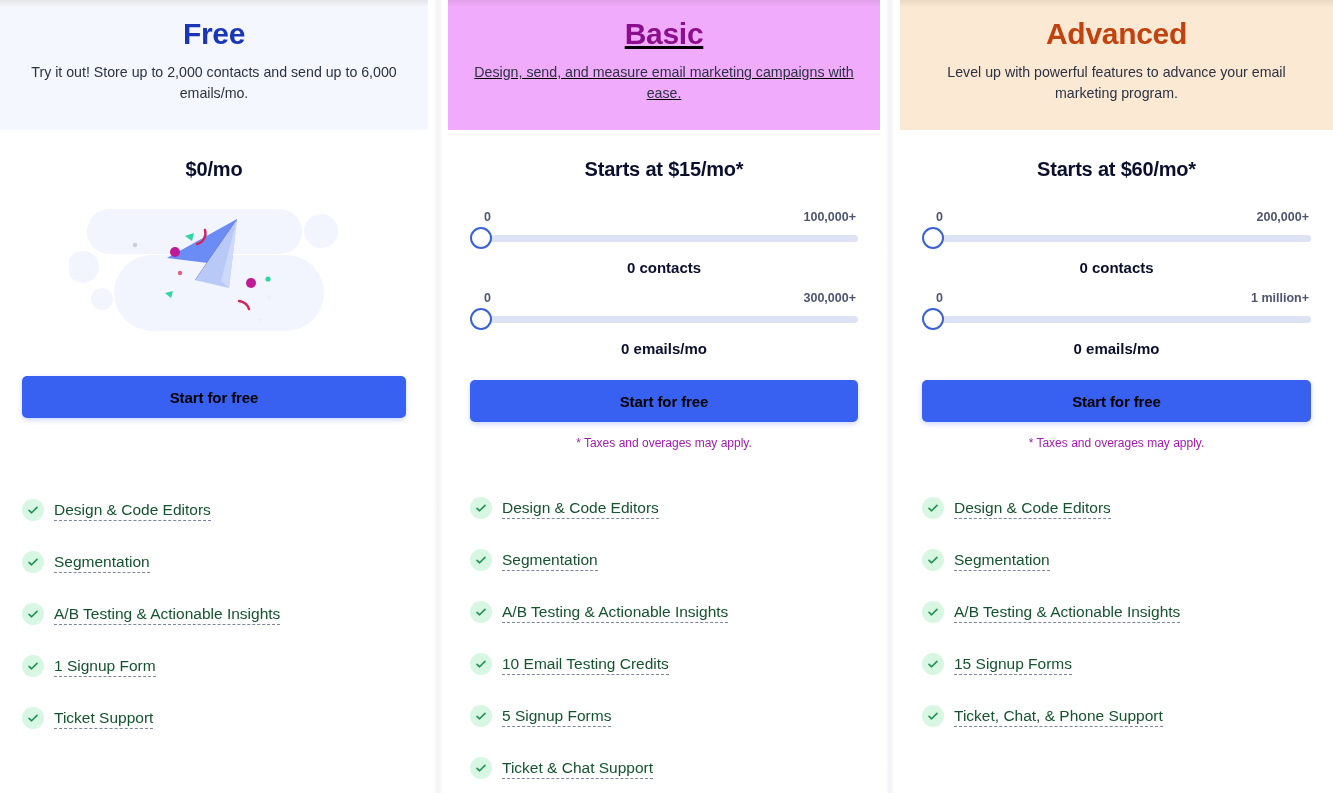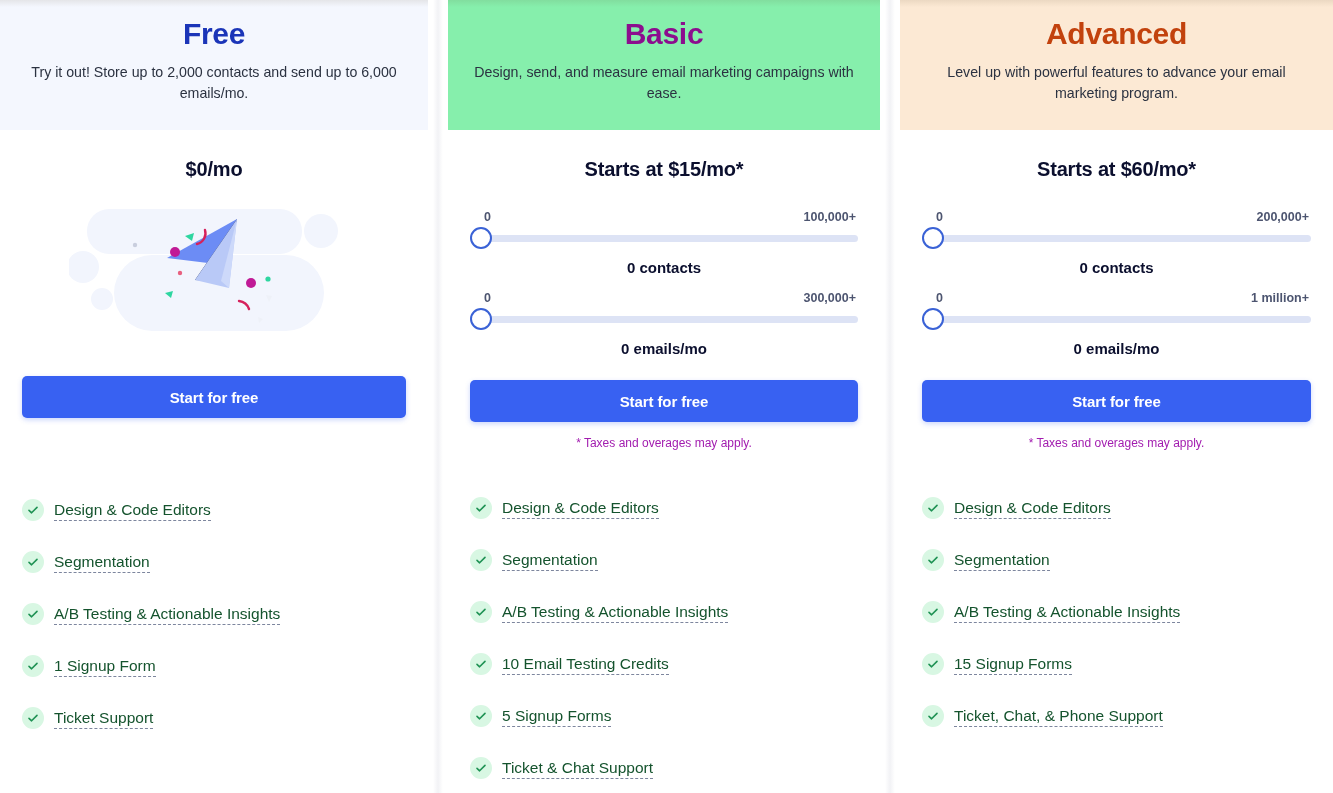--- a/index.html
+++ b/index.html
@@ -36,21 +36,21 @@
     padding: 8px 26px 0 26px;
     text-align: center;
     position: relative;
   }
   .plan-header::before{
     content:""; position:absolute; left:0; right:0; top:0; height:7px;
     background: linear-gradient(to bottom, rgba(90,70,40,0.10), rgba(90,70,40,0));
     pointer-events:none;
   }
   .free .plan-header      { background: #f4f7fe; }
-  .basic .plan-header     { background: #86efac; }
+  .basic .plan-header     { background: #f0abfc; text-decoration: underline; }
   .advanced .plan-header  { background: #fce9d4; }
 
   .plan-title {
     font-size: 30px;
     font-weight: bold;
     letter-spacing: -0.3px;
     line-height: 52px;
   }
   .free .plan-title     { color: #1b35b8; }
   .basic .plan-title    { color: #8c0d8e; }
@@ -125,21 +125,21 @@
     font-weight: bold;
     color: #0b0f2e;
     margin-top: 9px;
   }
 
   
   .cta-button {
     display: block;
     width: 100%;
     background: #3861f2;
-    color: #ffffff;
+    color: #000000;
     border: none;
     border-radius: 5px;
     font-family: "Liberation Sans", sans-serif;
     font-size: 15px;
     font-weight: bold;
     letter-spacing: -0.1px;
     height: 42px;
     cursor: pointer;
     box-shadow: 0 2px 5px rgba(56,97,242,0.25);
   }

